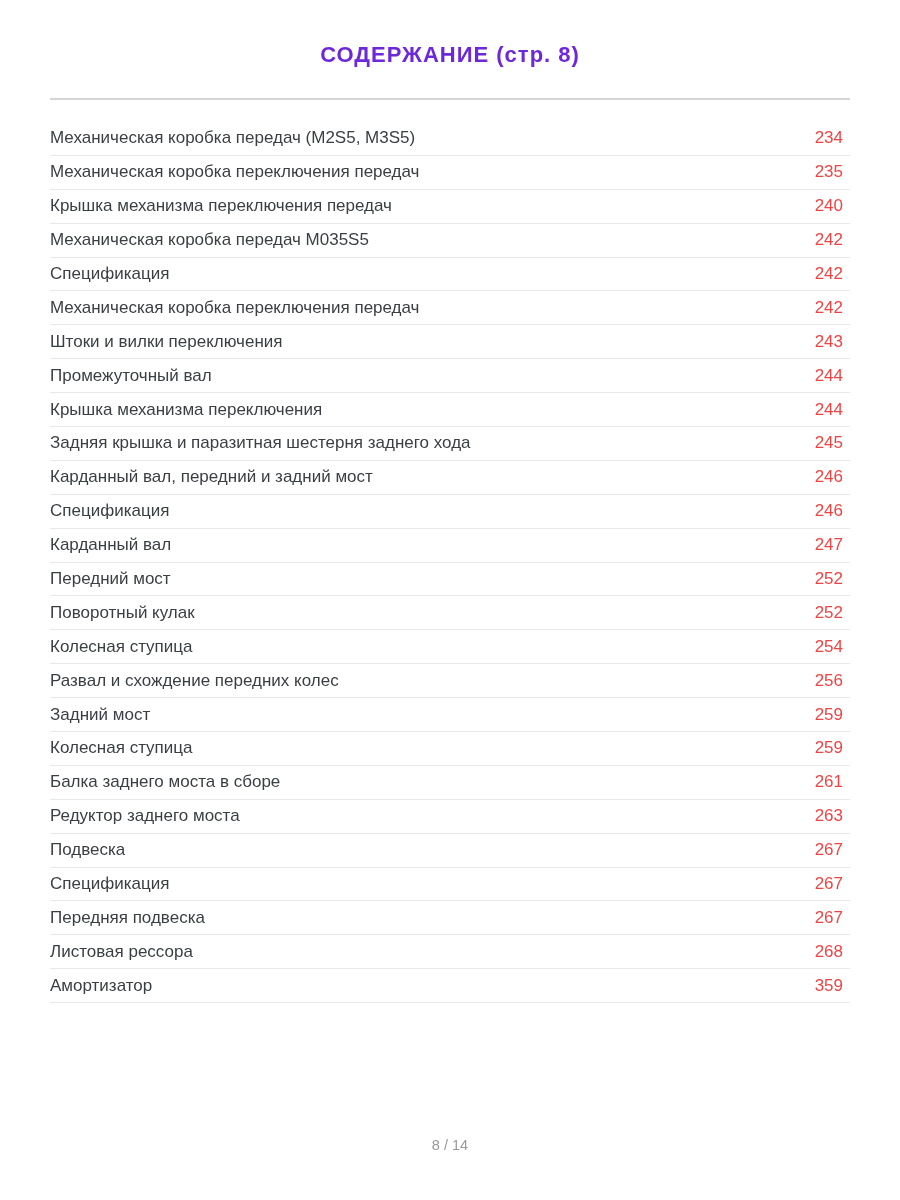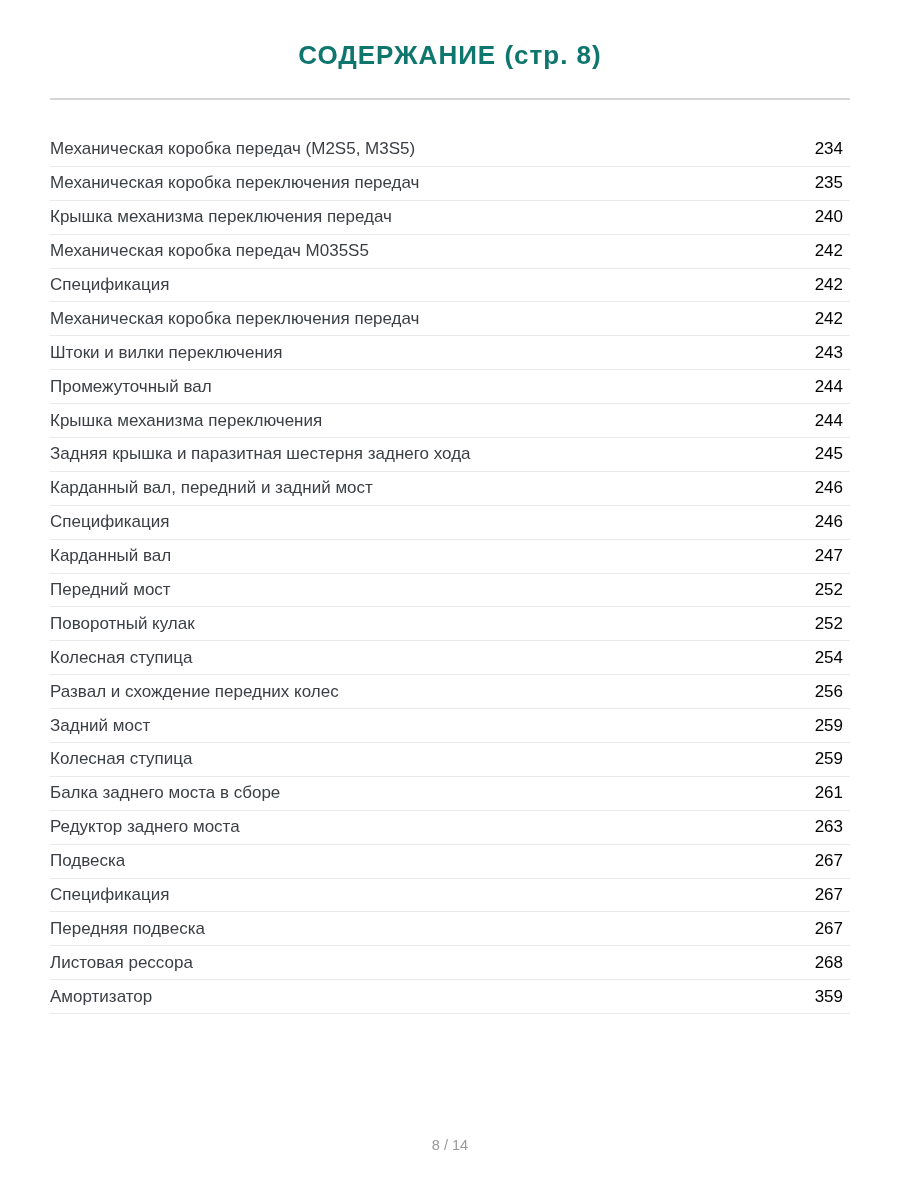--- a/index.html
+++ b/index.html
@@ -14,52 +14,52 @@
     margin: 0 auto;
     background: #ffffff;
     box-sizing: border-box;
     padding: 40px 50px 0 50px;
     font-family: "Liberation Sans", "DejaVu Sans", sans-serif;
     overflow: hidden;
   }
   .page-title {
     margin: 0;
     text-align: center;
-    font-size: 26px;
+    font-size: 22px;
     line-height: 30px;
     font-weight: 700;
     letter-spacing: 1px;
-    color: #0f766e;
+    color: #6d28d9;
   }
   .title-divider {
     margin-top: 28px;
     height: 2px;
     background: #d6d6d6;
   }
   .toc-list {
-    margin-top: 33px;
+    margin-top: 22px;
   }
   .toc-row {
     display: flex;
     justify-content: space-between;
     align-items: center;
     height: 33.9px;
     box-sizing: border-box;
     border-bottom: 1px solid #e9e9e9;
     cursor: pointer;
   }
   .toc-label {
     font-size: 17px;
     color: #3b3f43;
     white-space: nowrap;
     overflow: hidden;
   }
   .toc-page {
     font-size: 17px;
-    color: #000000;
+    color: #ef4444;
     padding-right: 7px;
     flex-shrink: 0;
   }
   .page-footer {
     position: absolute;
     left: 0;
     top: 1135px;
     width: 100%;
     text-align: center;
     font-size: 14.5px;

